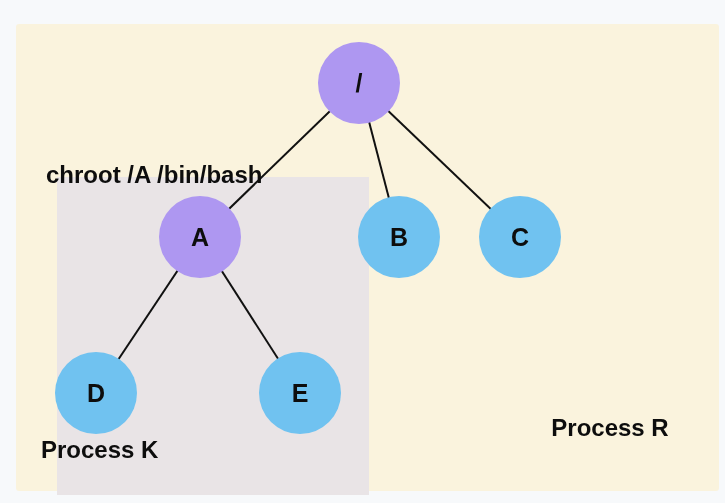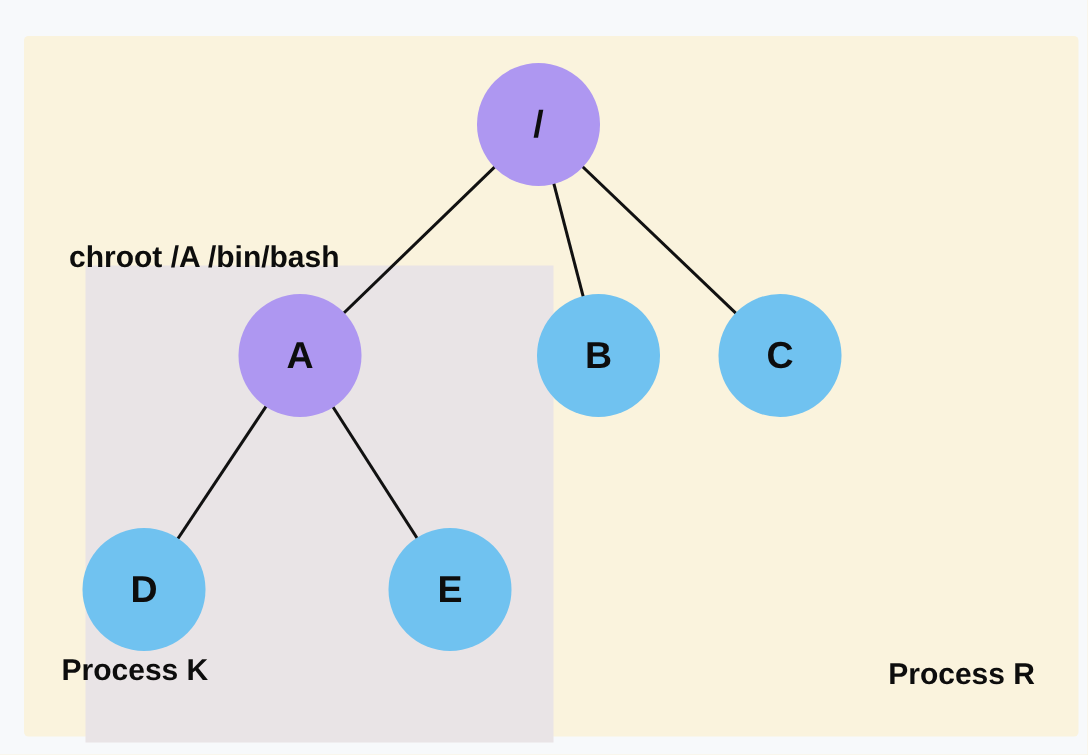--- a/index.html
+++ b/index.html
@@ -40,28 +40,28 @@
     display: flex;
     align-items: center;
     justify-content: center;
     font-weight: bold;
     font-size: 25px;
     color: #0d0d0d;
   }
   .label {
     position: absolute;
     font-weight: bold;
-    font-size: 20px;
+    font-size: 24px;
     color: #0d0d0d;
     z-index: 4;
     white-space: nowrap;
   }
   .chroot-label { left: 46px; top: 161px; }
   .process-k-label { left: 41px; top: 436px; width: 312px; text-align: left; }
-  .process-r-label { left: 530px; top: 439px; width: 160px; text-align: right; }
+  .process-r-label { left: 530px; top: 414px; width: 160px; text-align: center; }
 </style>
 </head>
 <body style="background: rgb(247, 249, 251);">
 
 <div class="canvas" style="background: rgb(250, 243, 221);">
   <div class="chroot-box" style="position: absolute; background: rgb(233, 228, 230);"></div>
 </div>
 
 <svg class="edges-svg" width="725" height="503" viewBox="0 0 725 503">
     <line x1="359" y1="83" x2="200" y2="237" stroke="#111111" stroke-width="2"></line>

